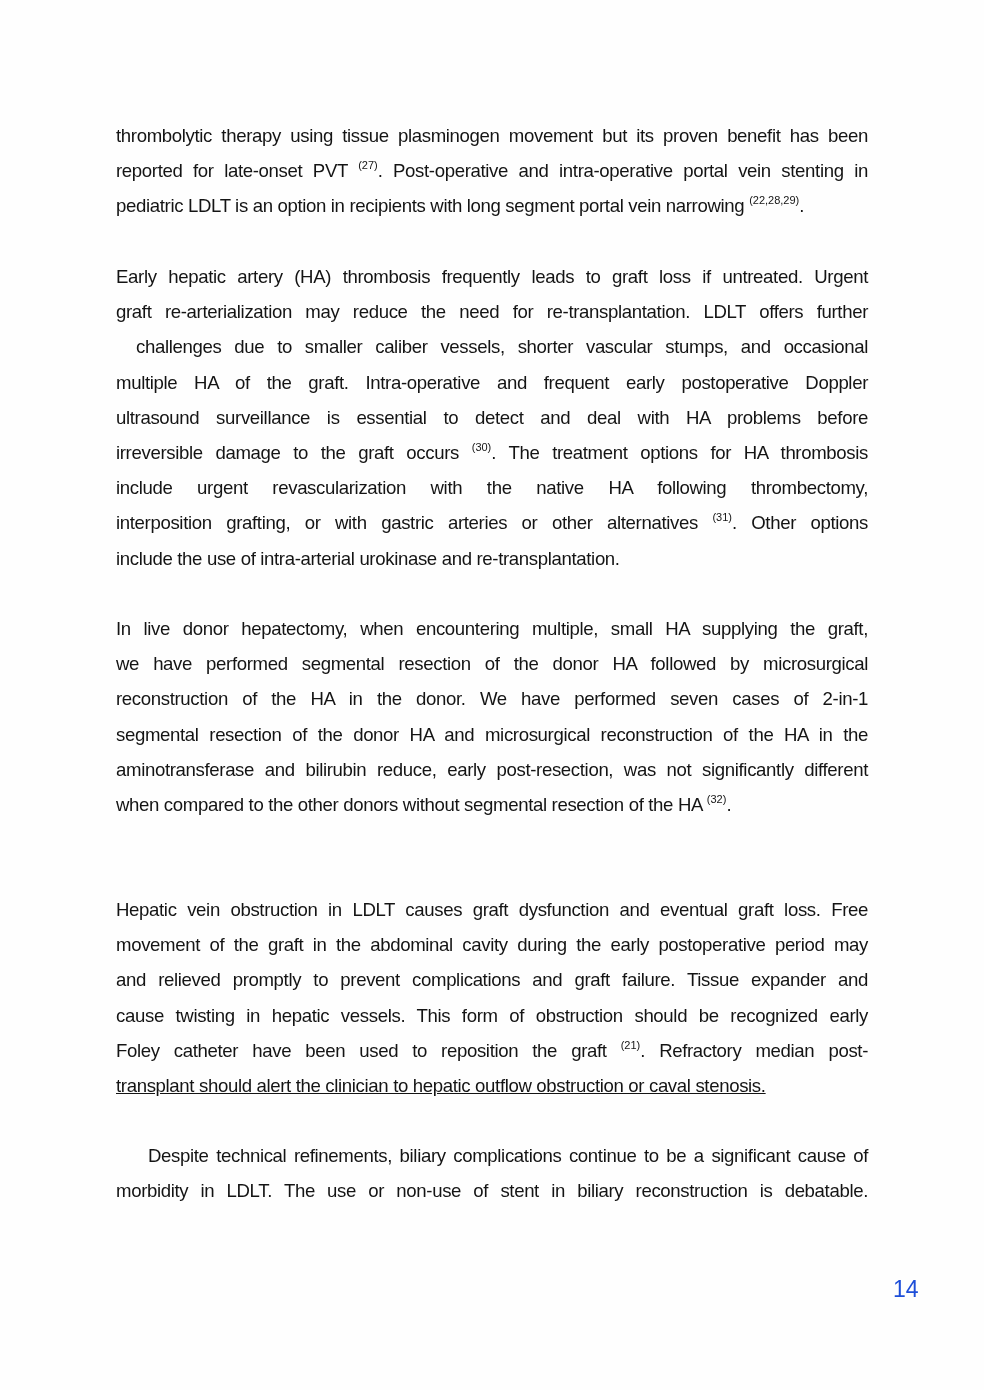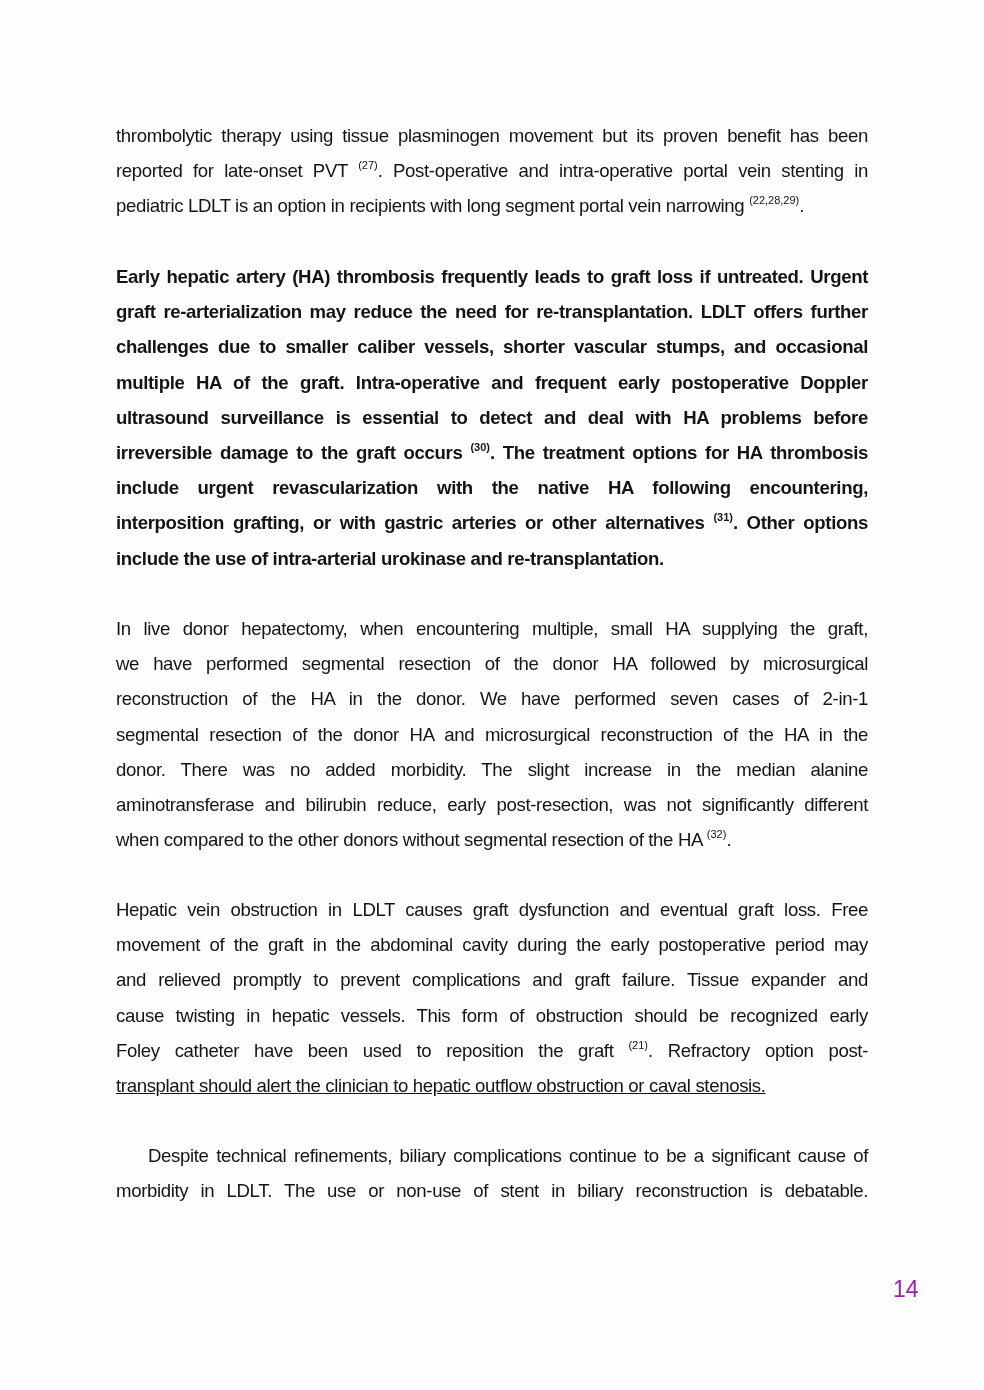--- a/index.html
+++ b/index.html
@@ -45,62 +45,61 @@
       font-size: 11px;
       position: relative;
       top: -8px;
       letter-spacing: 0;
     }
     .page-number {
       position: absolute;
       left: 893px;
       top: 1276px;
       font-size: 23px;
-      color: #a21caf;
+      color: #1d4ed8;
     }
   </style>
 </head>
 <body>
 
 <div class="page">
 
   <div class="para" style="top:118px;">
     <span class="line" style="display: block; width: auto;"><span>thrombolytic therapy using tissue plasminogen movement but its proven benefit has been</span></span>
     <span class="line" style="display: block; width: auto;"><span>reported for late-onset PVT </span><span class="sup">(27)</span><span>. Post-operative and intra-operative portal vein stenting in</span></span>
     <span class="line last" style="display: block; width: auto;"><span>pediatric LDLT is an option in recipients with long segment portal vein narrowing </span><span class="sup">(22,28,29)</span><span>.</span></span>
   </div>
 
-  <div class="para" style="top:259px;font-weight:bold;">
+  <div class="para" style="top:259px;">
     <span class="line" style="display: block; width: auto;"><span>Early hepatic artery (HA) thrombosis frequently leads to graft loss if untreated. Urgent</span></span>
     <span class="line" style="display: block; width: auto;"><span>graft re-arterialization may reduce the need for re-transplantation. LDLT offers further</span></span>
-    <span class="line" style="display: block; width: auto;"><span>challenges due to smaller caliber vessels, shorter vascular stumps, and occasional</span></span>
+    <span class="line" style="display: block; width: auto; margin-left: 20px;"><span>challenges due to smaller caliber vessels, shorter vascular stumps, and occasional</span></span>
     <span class="line" style="display: block; width: auto;"><span>multiple HA of the graft. Intra-operative and frequent early postoperative Doppler</span></span>
     <span class="line" style="display: block; width: auto;"><span>ultrasound surveillance is essential to detect and deal with HA problems before</span></span>
     <span class="line" style="display: block; width: auto;"><span>irreversible damage to the graft occurs </span><span class="sup">(30)</span><span>. The treatment options for HA thrombosis</span></span>
-    <span class="line" style="display: block; width: auto;"><span>include urgent revascularization with the native HA following encountering,</span></span>
+    <span class="line" style="display: block; width: auto;"><span>include urgent revascularization with the native HA following thrombectomy,</span></span>
     <span class="line" style="display: block; width: auto;"><span>interposition grafting, or with gastric arteries or other alternatives </span><span class="sup">(31)</span><span>. Other options</span></span>
     <span class="line last" style="display: block; width: auto;"><span>include the use of intra-arterial urokinase and re-transplantation.</span></span>
   </div>
 
   <div class="para" style="top:611px;">
     <span class="line" style="display: block; width: auto;"><span>In live donor hepatectomy, when encountering multiple, small HA supplying the graft,</span></span>
     <span class="line" style="display: block; width: auto;"><span>we have performed segmental resection of the donor HA followed by microsurgical</span></span>
     <span class="line" style="display: block; width: auto;"><span>reconstruction of the HA in the donor. We have performed seven cases of 2-in-1</span></span>
     <span class="line" style="display: block; width: auto;"><span>segmental resection of the donor HA and microsurgical reconstruction of the HA in the</span></span>
-    <span class="line" style="display: block; width: auto;"><span>donor. There was no added morbidity. The slight increase in the median alanine</span></span>
     <span class="line" style="display: block; width: auto;"><span>aminotransferase and bilirubin reduce, early post-resection, was not significantly different</span></span>
     <span class="line last" style="display: block; width: auto;"><span>when compared to the other donors without segmental resection of the HA </span><span class="sup">(32)</span><span>.</span></span>
   </div>
 
   <div class="para" style="top:892px;">
     <span class="line" style="display: block; width: auto;"><span>Hepatic vein obstruction in LDLT causes graft dysfunction and eventual graft loss. Free</span></span>
     <span class="line" style="display: block; width: auto;"><span>movement of the graft in the abdominal cavity during the early postoperative period may</span></span>
     <span class="line" style="display: block; width: auto;"><span>and relieved promptly to prevent complications and graft failure. Tissue expander and</span></span>
     <span class="line" style="display: block; width: auto;"><span>cause twisting in hepatic vessels. This form of obstruction should be recognized early</span></span>
-    <span class="line" style="display: block; width: auto;"><span>Foley catheter have been used to reposition the graft </span><span class="sup">(21)</span><span>. Refractory option post-</span></span>
+    <span class="line" style="display: block; width: auto;"><span>Foley catheter have been used to reposition the graft </span><span class="sup">(21)</span><span>. Refractory median post-</span></span>
     <span class="line last" style="display: block; width: auto; text-decoration: underline;"><span>transplant should alert the clinician to hepatic outflow obstruction or caval stenosis.</span></span>
   </div>
 
   <div class="para" style="top:1138px;">
     <span class="line" style="display: block; width: auto; margin-left: 32px;"><span>Despite technical refinements, biliary complications continue to be a significant cause of</span></span>
     <span class="line" style="display: block; width: auto;"><span>morbidity in LDLT. The use or non-use of stent in biliary reconstruction is debatable.</span></span>
   </div>
 
   <div class="page-number">14</div>
 </div>

